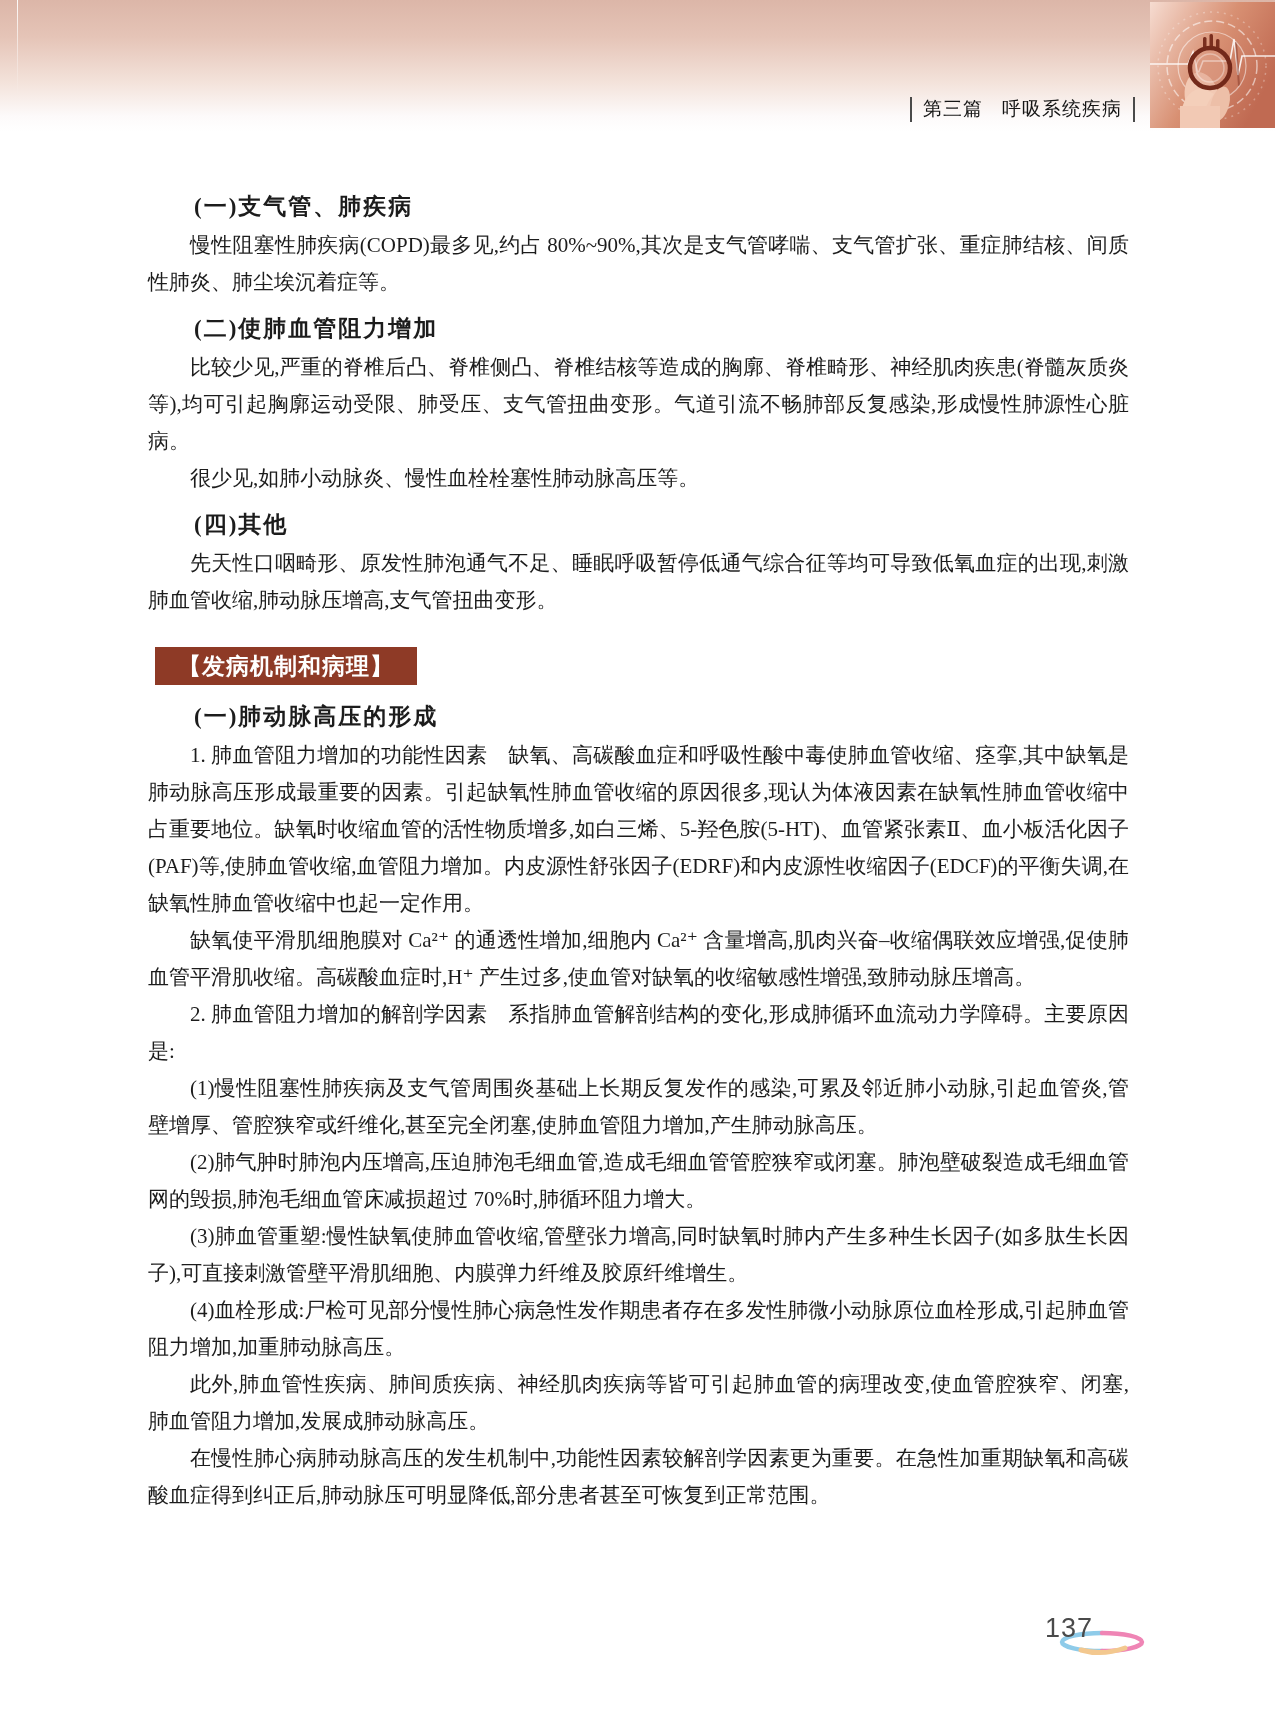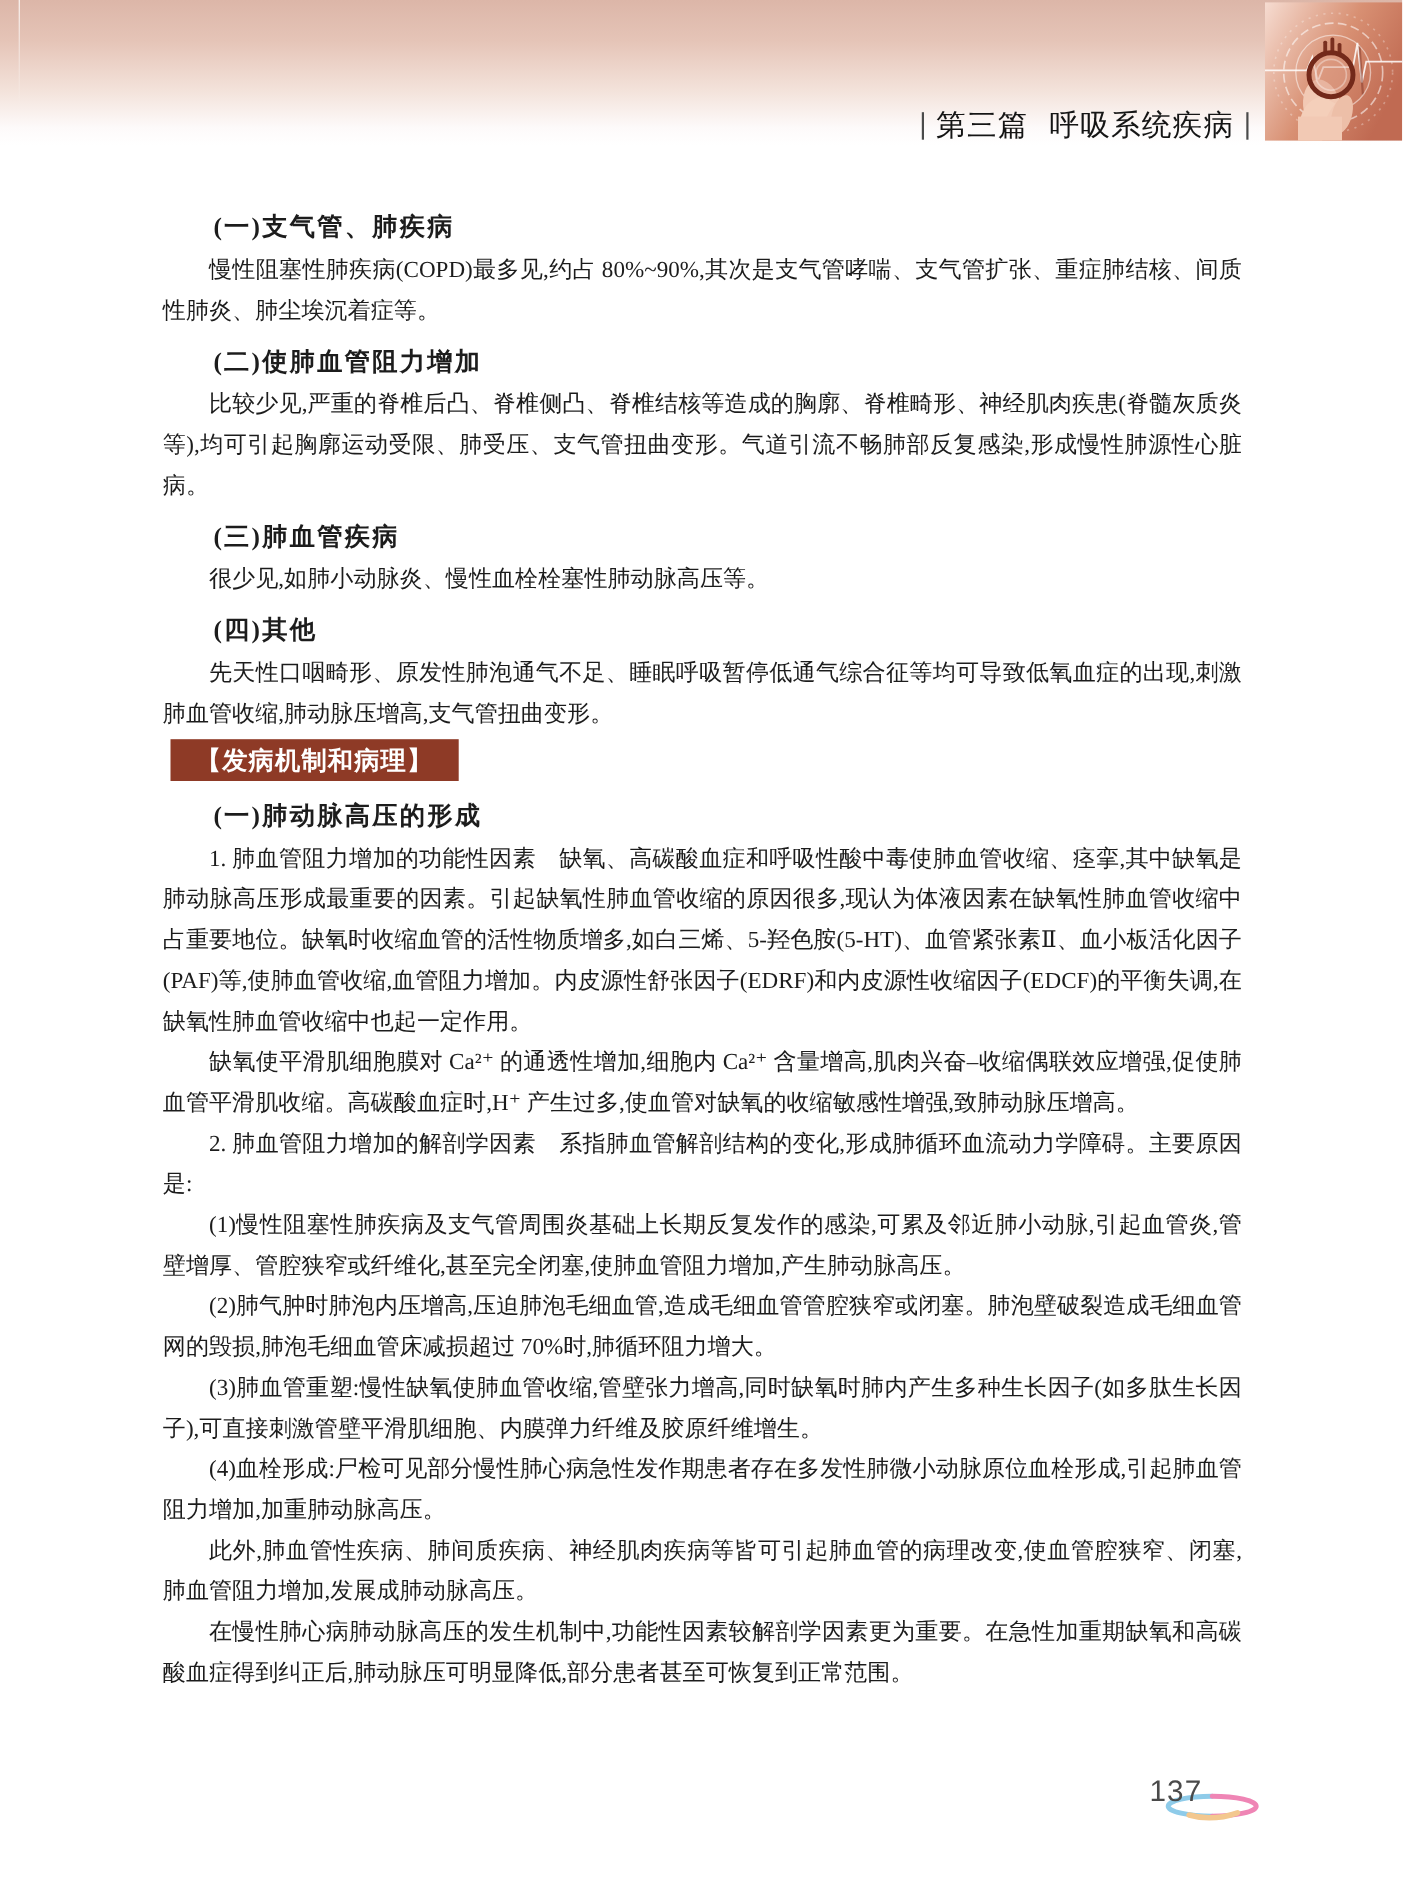--- a/index.html
+++ b/index.html
@@ -18,41 +18,41 @@
   }
   .band-rule{
     position:absolute;left:17px;top:0;width:1px;height:96px;
     background:linear-gradient(to bottom,rgba(255,255,255,.95),rgba(255,255,255,0));
   }
   
   .chapter-header{
     position:absolute;top:96px;right:140px;
     display:flex;align-items:center;gap:11px;
     font-family:"Liberation Sans","DejaVu Sans",sans-serif;
-    font-size:27px;font-weight:500;color:#151515;letter-spacing:1px;
+    font-size:19px;font-weight:500;color:#151515;letter-spacing:1px;
   }
   .chapter-header .bar{width:2px;height:25px;background:#4a4a4a;}
   .chapter-header .part-title{margin-left:8px;}
   
   .corner-photo{position:absolute;top:2px;right:0;width:125px;height:126px;}
   .corner-photo svg{display:block;}
   
   .content{
     position:absolute;left:148px;top:188px;width:981px;
     font-size:21px;line-height:37px;text-align:justify;
   }
   .content p{margin:0;text-indent:2em;}
   .content h3{
     margin:9px 0 2px;font-size:23px;line-height:37px;font-weight:600;
     text-indent:2em;letter-spacing:2px;
     font-family:"Liberation Serif","DejaVu Serif",serif;
   }
   .content h3:first-child{margin-top:0;}
   .section-box{
-    margin:5px 0 13px 7px;width:222px;height:38px;
+    margin:28px 0 13px 7px;width:222px;height:38px;
     padding:0 20px;background:#8e3a26;color:#ffffff;
     font-family:"Liberation Sans","DejaVu Sans",sans-serif;
     font-size:23px;font-weight:bold;line-height:38px;
     text-align:center;text-indent:0;letter-spacing:1px;
   }
   
   .folio{position:absolute;left:1045px;top:1612px;width:120px;height:46px;}
   .folio svg{position:absolute;left:0;top:0;}
   .folio .num{
     position:absolute;left:0;right:0;top:1px;
@@ -105,21 +105,20 @@
       <circle cx="60" cy="66" r="20" fill="rgba(221,160,138,0.5)" stroke="#73291a" stroke-width="4.5"></circle>
       <circle cx="60" cy="66" r="14" fill="none" stroke="rgba(255,255,255,0.35)" stroke-width="1.5"></circle>
     </svg>
   </div>
 
   <main class="content">
     <h3>(一)支气管、肺疾病</h3>
     <p>慢性阻塞性肺疾病(COPD)最多见,约占 80%~90%,其次是支气管哮喘、支气管扩张、重症肺结核、间质性肺炎、肺尘埃沉着症等。</p>
     <h3>(二)使肺血管阻力增加</h3>
     <p>比较少见,严重的脊椎后凸、脊椎侧凸、脊椎结核等造成的胸廓、脊椎畸形、神经肌肉疾患(脊髓灰质炎等),均可引起胸廓运动受限、肺受压、支气管扭曲变形。气道引流不畅肺部反复感染,形成慢性肺源性心脏病。</p>
-    <h3>(三)肺血管疾病</h3>
     <p>很少见,如肺小动脉炎、慢性血栓栓塞性肺动脉高压等。</p>
     <h3>(四)其他</h3>
     <p>先天性口咽畸形、原发性肺泡通气不足、睡眠呼吸暂停低通气综合征等均可导致低氧血症的出现,刺激肺血管收缩,肺动脉压增高,支气管扭曲变形。</p>
 
     <div class="section-box">【发病机制和病理】</div>
 
     <h3>(一)肺动脉高压的形成</h3>
     <p>1. 肺血管阻力增加的功能性因素　缺氧、高碳酸血症和呼吸性酸中毒使肺血管收缩、痉挛,其中缺氧是肺动脉高压形成最重要的因素。引起缺氧性肺血管收缩的原因很多,现认为体液因素在缺氧性肺血管收缩中占重要地位。缺氧时收缩血管的活性物质增多,如白三烯、5-羟色胺(5-HT)、血管紧张素Ⅱ、血小板活化因子(PAF)等,使肺血管收缩,血管阻力增加。内皮源性舒张因子(EDRF)和内皮源性收缩因子(EDCF)的平衡失调,在缺氧性肺血管收缩中也起一定作用。</p>
     <p>缺氧使平滑肌细胞膜对 Ca²⁺ 的通透性增加,细胞内 Ca²⁺ 含量增高,肌肉兴奋–收缩偶联效应增强,促使肺血管平滑肌收缩。高碳酸血症时,H⁺ 产生过多,使血管对缺氧的收缩敏感性增强,致肺动脉压增高。</p>
     <p>2. 肺血管阻力增加的解剖学因素　系指肺血管解剖结构的变化,形成肺循环血流动力学障碍。主要原因是:</p>

